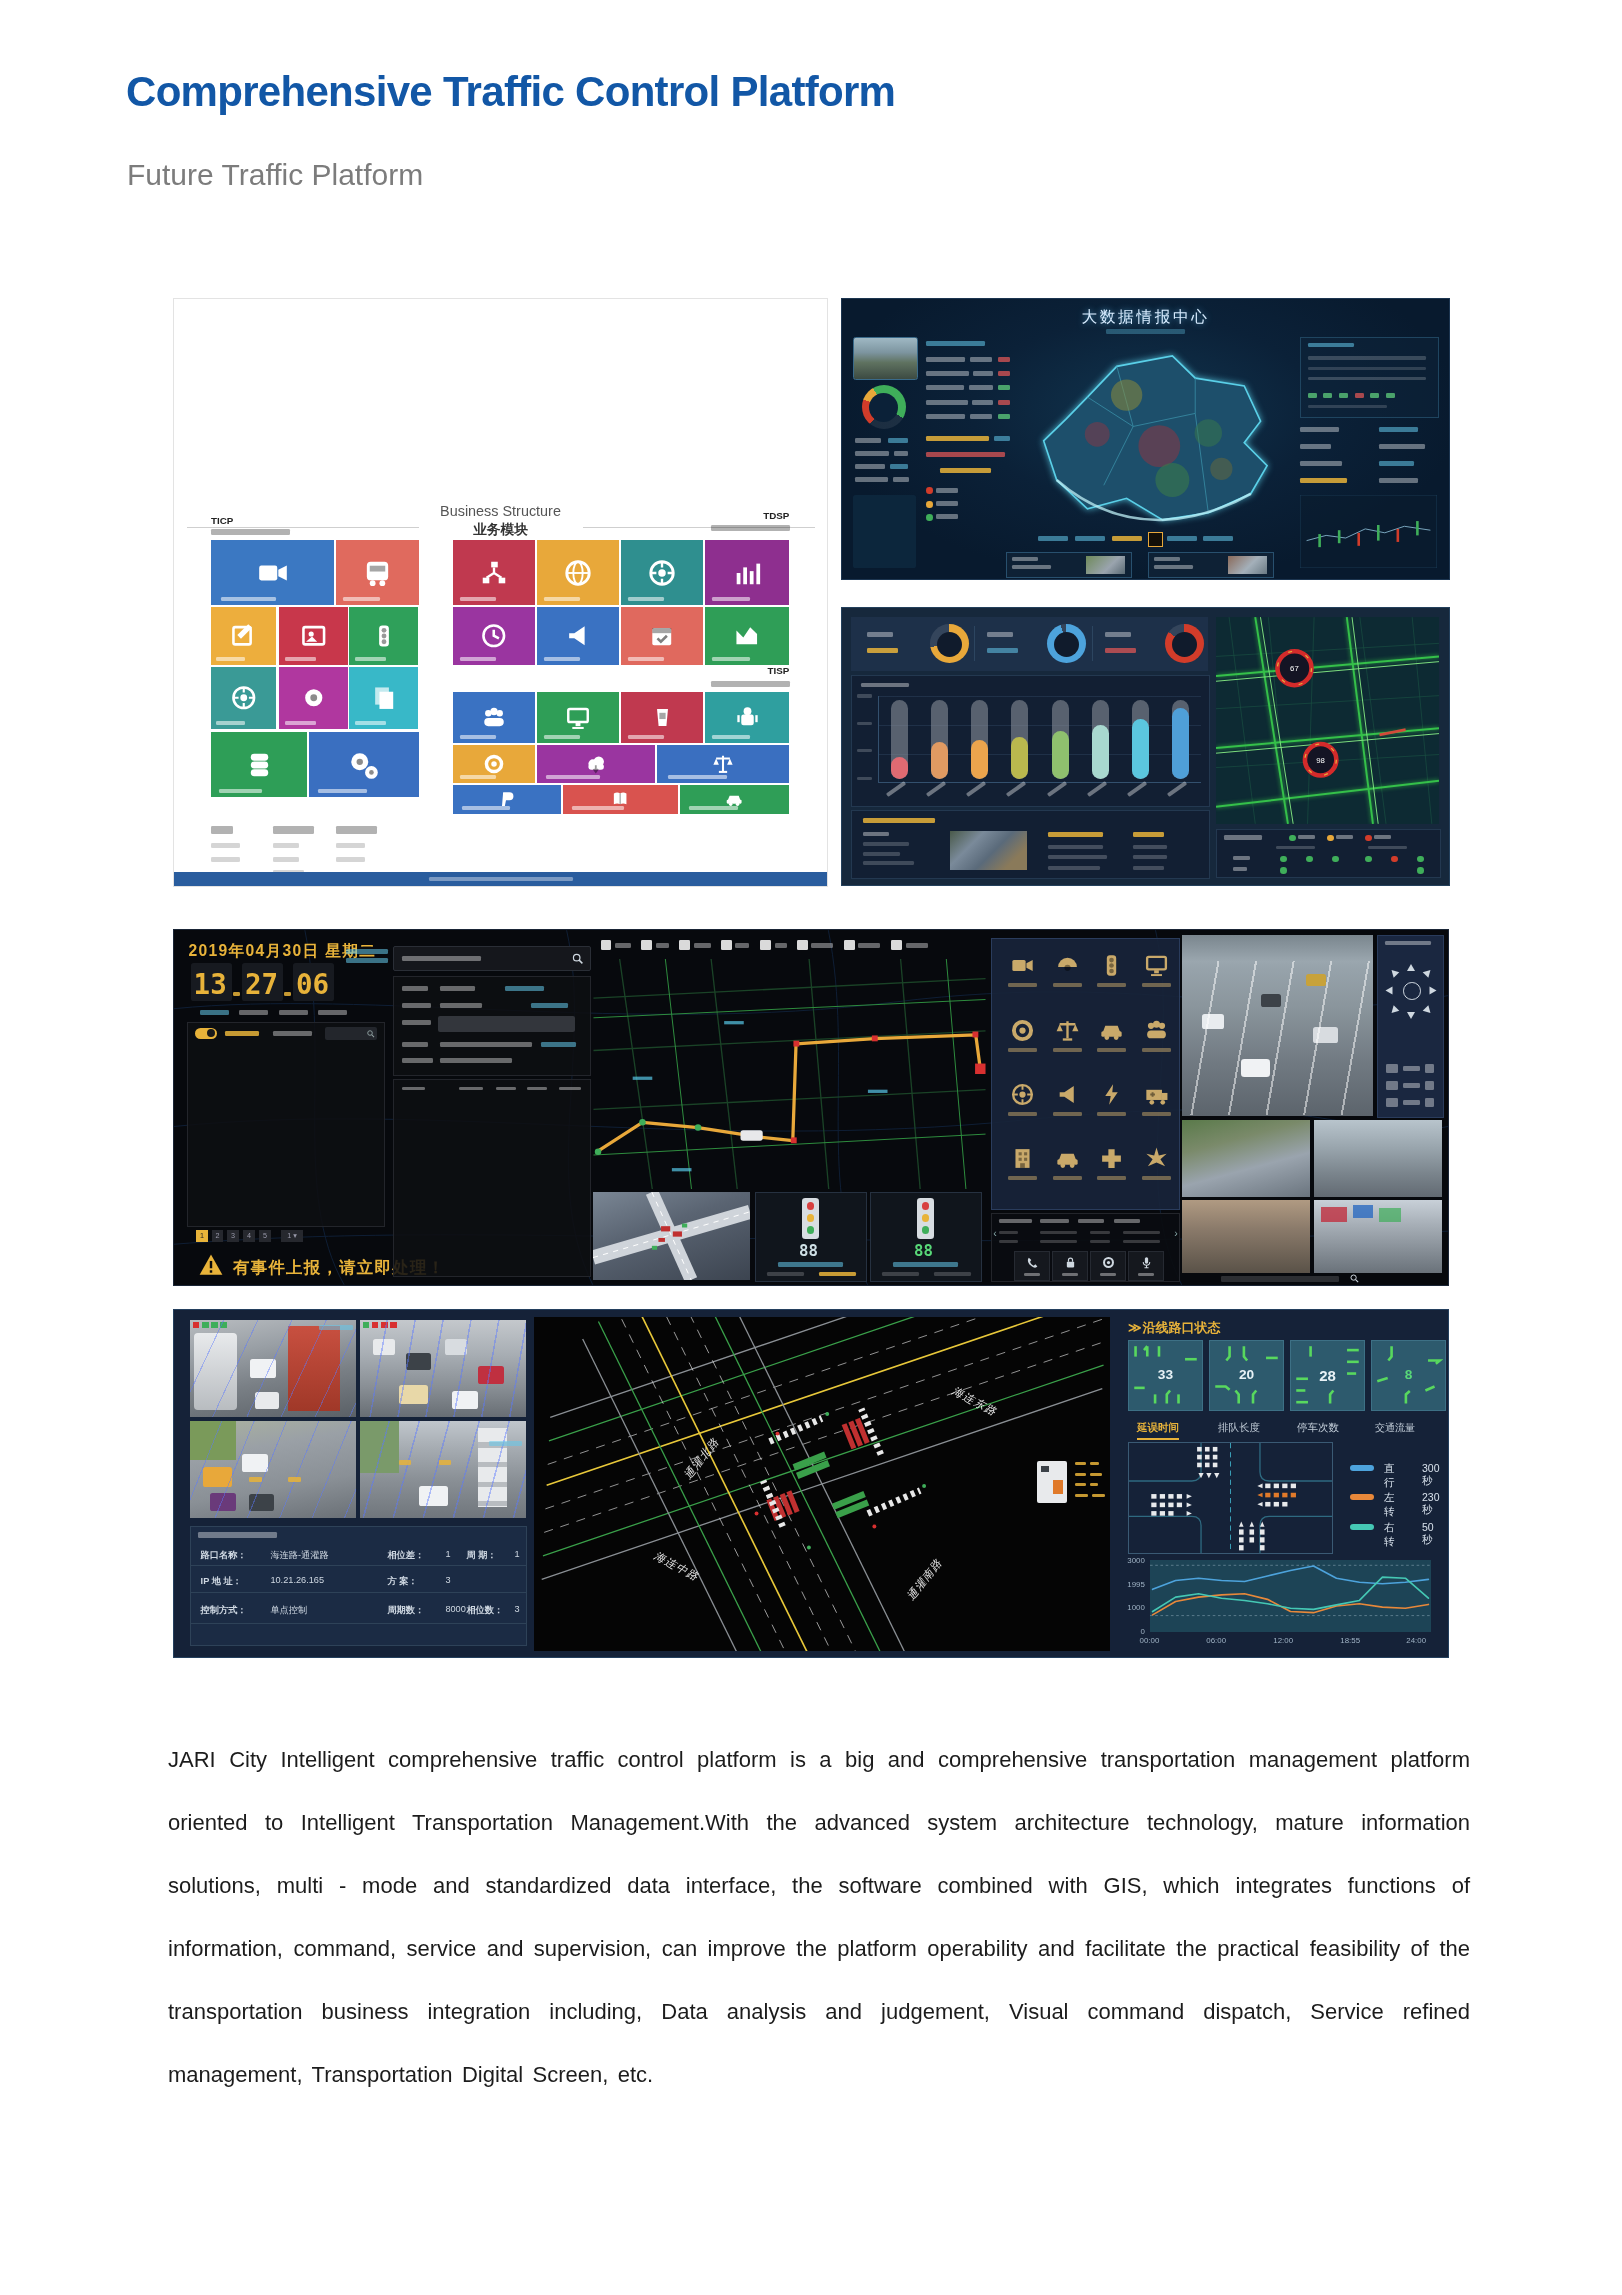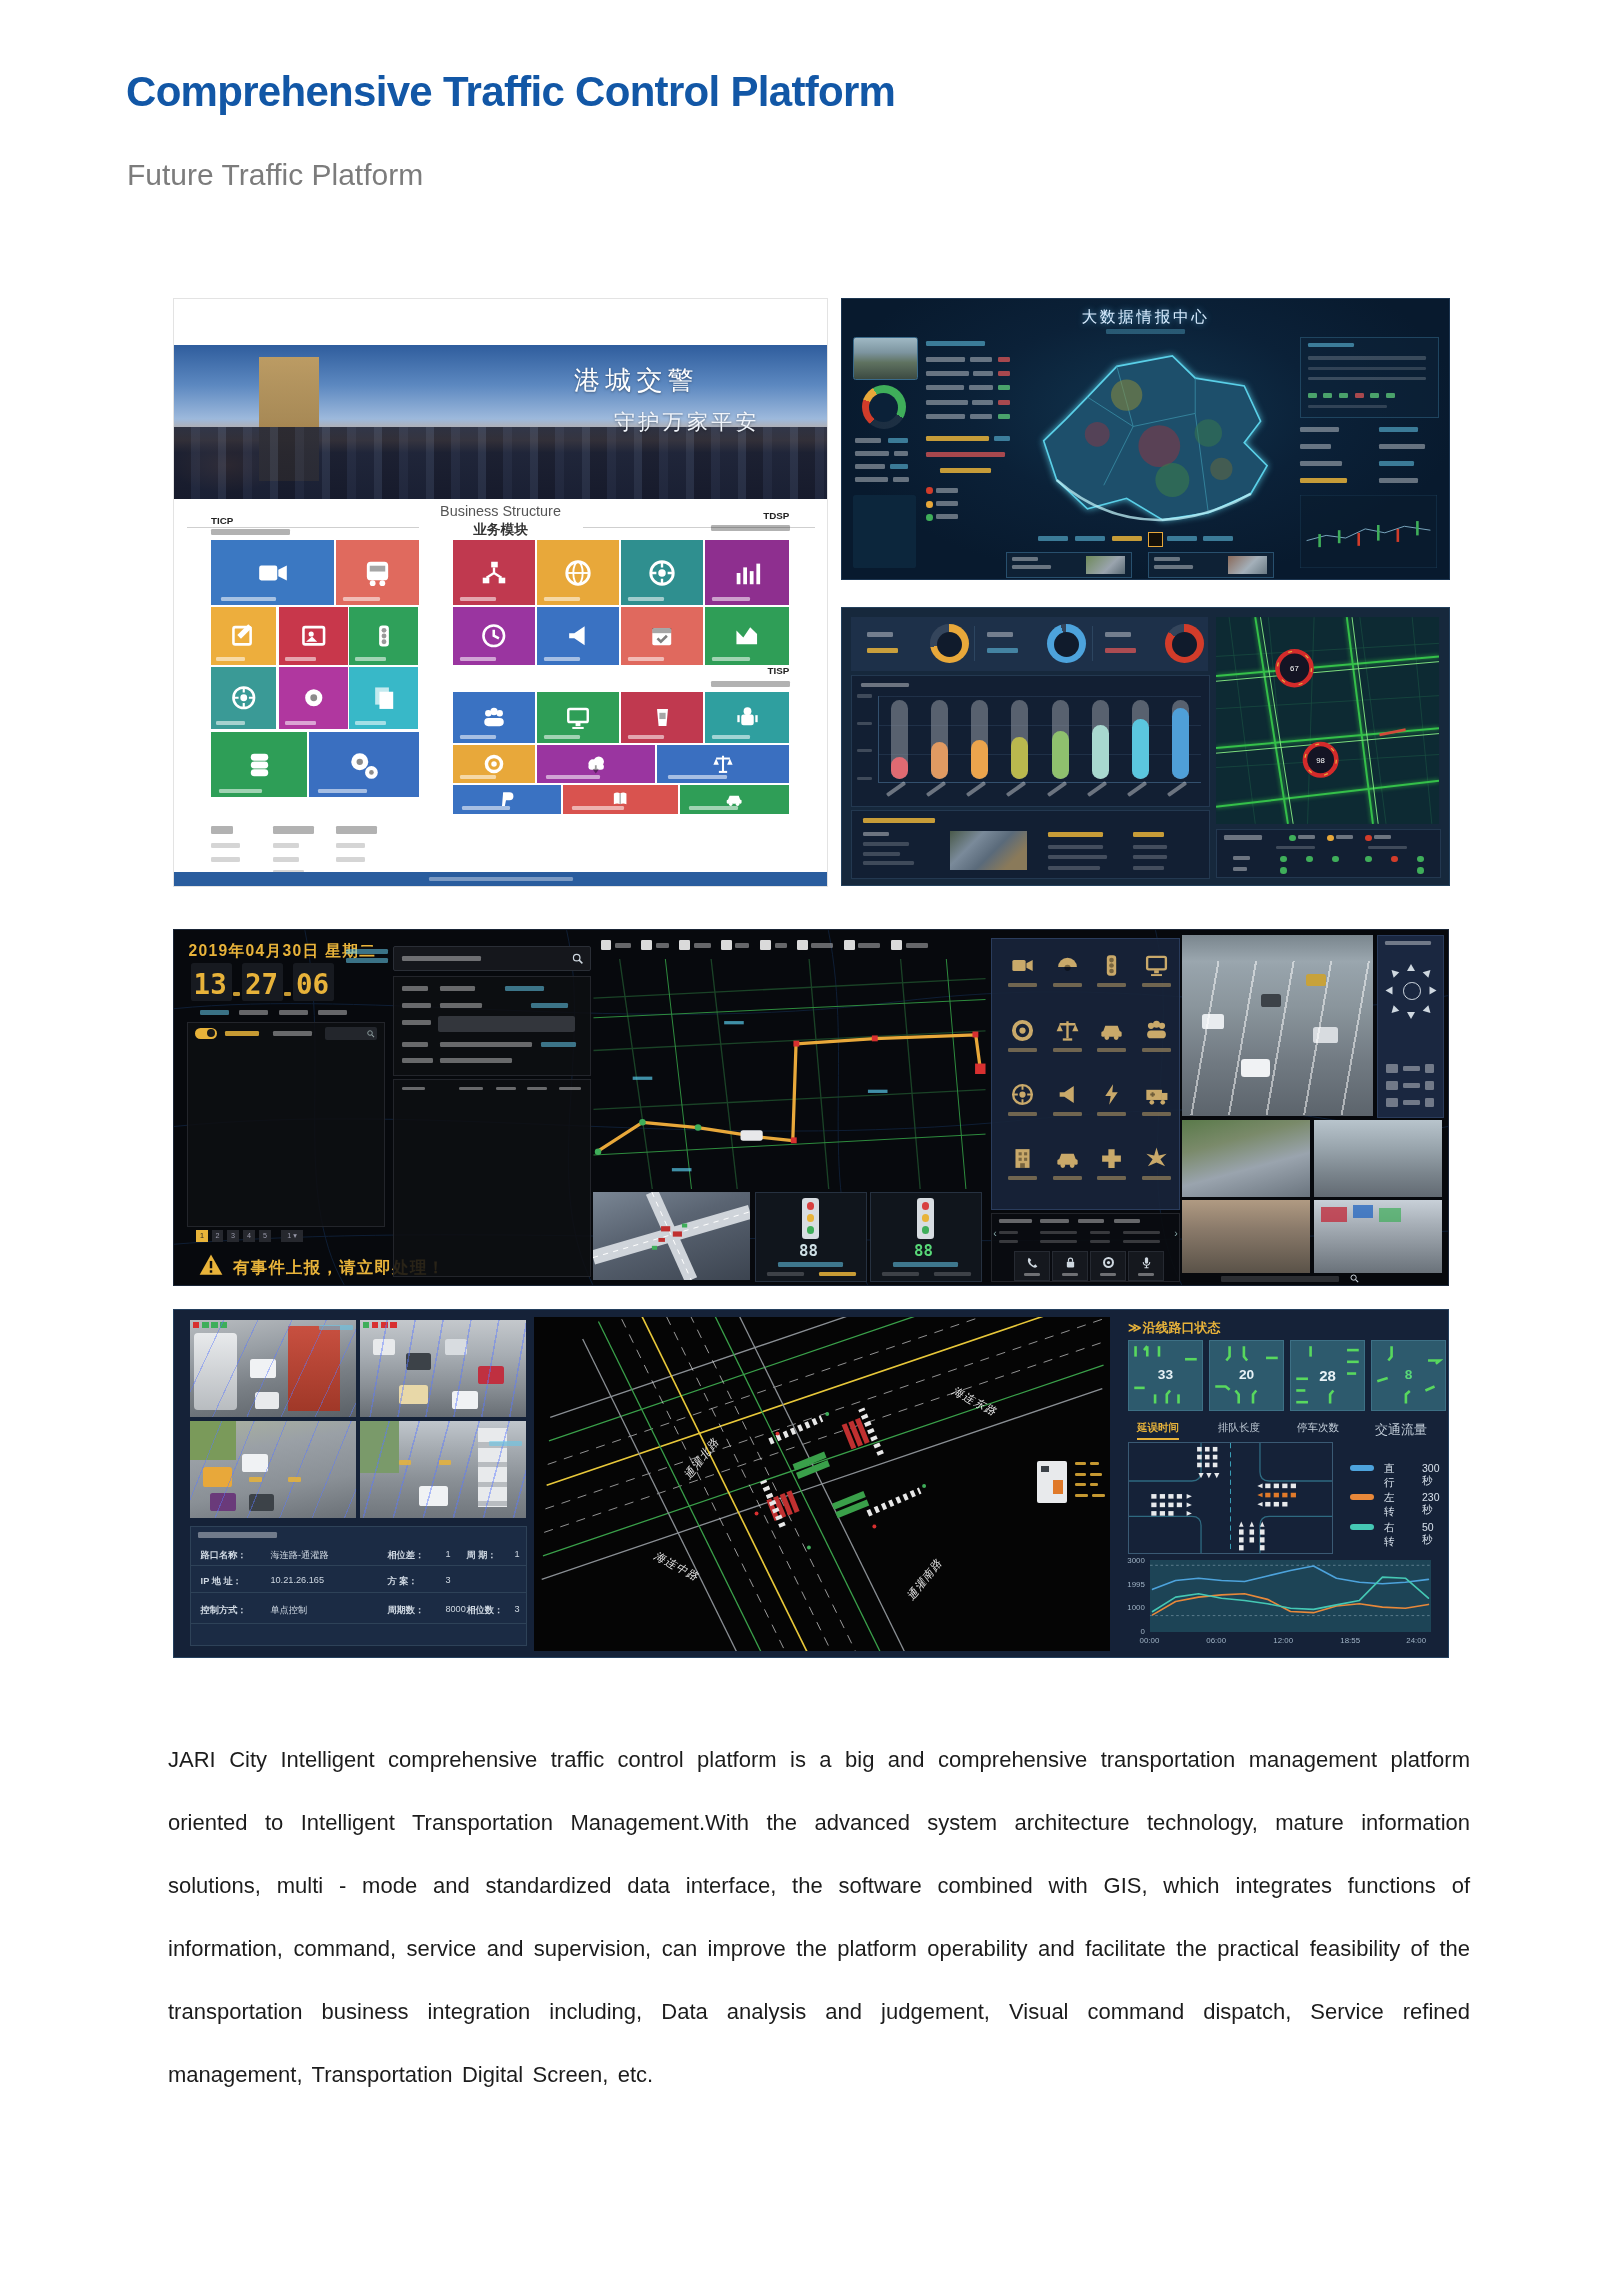--- a/index.html
+++ b/index.html
@@ -222,29 +222,20 @@
 </svg>
 
 <div class="page">
 
   <div class="abs" style="left:126px;top:68px;font-size:42px;font-weight:600;color:#1257a6;letter-spacing:-0.7px;">Comprehensive Traffic Control Platform</div>
   <div class="abs" style="left:127px;top:158px;font-size:30px;font-weight:400;color:#7c7c7c;">Future Traffic Platform</div>
 
   <section class="shot" style="left:173px;top:298px;width:653px;height:587px;background:#fff;border:0.7px solid #e3e3e3;">
 
 
-    <div class="abs" style="left:0;top:46px;width:653px;height:154px;
-      background:
-        radial-gradient(79px 39px at 8% 78%, rgba(255,160,80,.55), transparent 70%),
-        linear-gradient(180deg,#2f5d9d 0%,#5c88c0 26%,#9db9dc 48%,#caa27c 62%,#3a3f52 70%,#14182a 100%);">
-      <div class="abs" style="left:85px;top:11.8px;width:60px;height:124px;background:linear-gradient(180deg,#caa15c,#8a6a34);opacity:.9;"></div>
-      <div class="abs" style="left:0;bottom:0;width:653px;height:72px;background:repeating-linear-gradient(90deg,#171b2c 0 17px,#232a40 17px 26px,#1b2135 26px 44px,#2a3248 44px 52px);opacity:.85;"></div>
-      <div class="abs" style="left:400px;top:18.3px;font-size:26px;color:#fff;letter-spacing:5.2px;text-shadow:0 0.7px 2.6px rgba(0,0,0,.4);">港城交警</div>
-      <div class="abs" style="left:440px;top:63px;font-size:21px;color:#f0f4fa;letter-spacing:3.3px;text-shadow:0 0.7px 2.6px rgba(0,0,0,.4);">守护万家平安</div>
-    </div>
 
     <div class="abs" style="left:0;top:204px;width:653px;text-align:center;font-size:14.4px;color:#555;">Business  Structure</div>
     <div class="abs" style="left:0;top:222px;width:653px;text-align:center;font-size:13.7px;font-weight:bold;color:#333;">业务模块</div>
     <div class="abs" style="left:13px;top:228px;width:232px;height:0.7px;background:#cfcfcf;"></div>
     <div class="abs" style="left:409px;top:228px;width:232px;height:0.7px;background:#cfcfcf;"></div>
 
     <div class="abs" style="left:37px;top:216px;font-size:9.8px;font-weight:bold;color:#222;">TICP</div>
     <div class="bb lt" style="left:37px;top:230px;width:79px;height:5.9px;"></div>
     <div class="tile" style="left:37px;top:241px;width:123px;height:65px;background:#3b78c2;color:#fff;">
         <svg class="ic" width="34" height="34" viewBox="0 0 52 52">
@@ -1257,21 +1248,21 @@
               <path d="M96,70 l-14,6"></path>
               <path d="M52,96 V82 l6,-5"></path>
             </g>
           </svg>
         <div class="abs" style="left:0;top:26px;width:73px;text-align:center;font-size:13.7px;font-weight:bold;color:#58d878;">8</div>
       </div>
 
       <div class="abs" style="left:17px;top:111px;font-size:10.5px;font-weight:bold;color:#e8b33a;border-bottom:2px solid #e8b33a;padding-bottom:3.3px;">延误时间</div>
       <div class="abs" style="left:98px;top:111px;font-size:10.5px;color:#c2cdd8;">排队长度</div>
       <div class="abs" style="left:177px;top:111px;font-size:10.5px;color:#c2cdd8;">停车次数</div>
-      <div class="abs" style="left:255px;top:111px;font-size:13px;color:#c2cdd8;font-family:Liberation Mono, monospace;">交通流量</div>
+      <div class="abs" style="left:255px;top:111px;font-size:10px;color:#c2cdd8;font-family:Liberation Mono, monospace;">交通流量</div>
 
       <div class="abs" style="left:7.9px;top:132px;width:203px;height:110px;border:0.7px solid #3a5a74;">
         <svg width="203" height="110" viewBox="0 0 310 168">
           <g stroke="#2e6a80" stroke-width="2" fill="none">
             <path d="M0,58 H96 q14,0 14,-14 V0"></path>
               <path d="M310,58 H214 q-14,0 -14,-14 V0"></path>
             <path d="M0,112 H96 q14,0 14,14 V168"></path>
               <path d="M310,112 H214 q-14,0 -14,14 V168"></path>
           </g>
           <path d="M155,0 V168" stroke="#3aa0b8" stroke-width="1.5" stroke-dasharray="8 6"></path>

